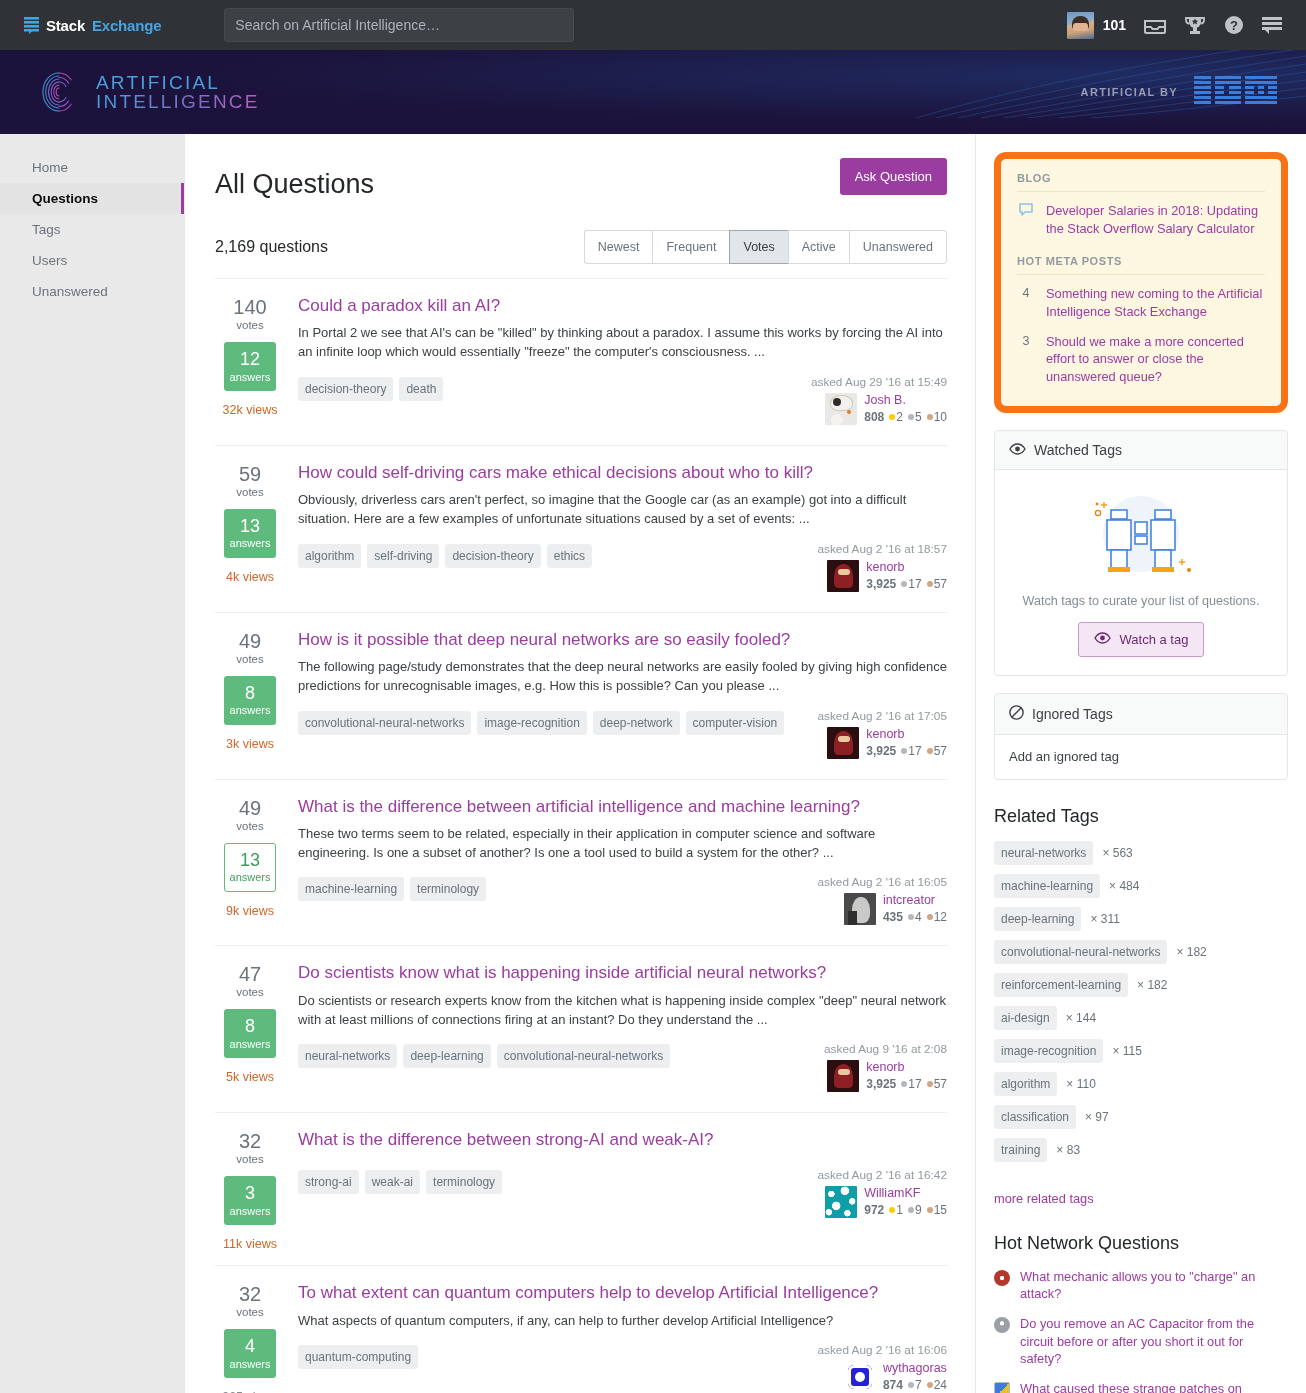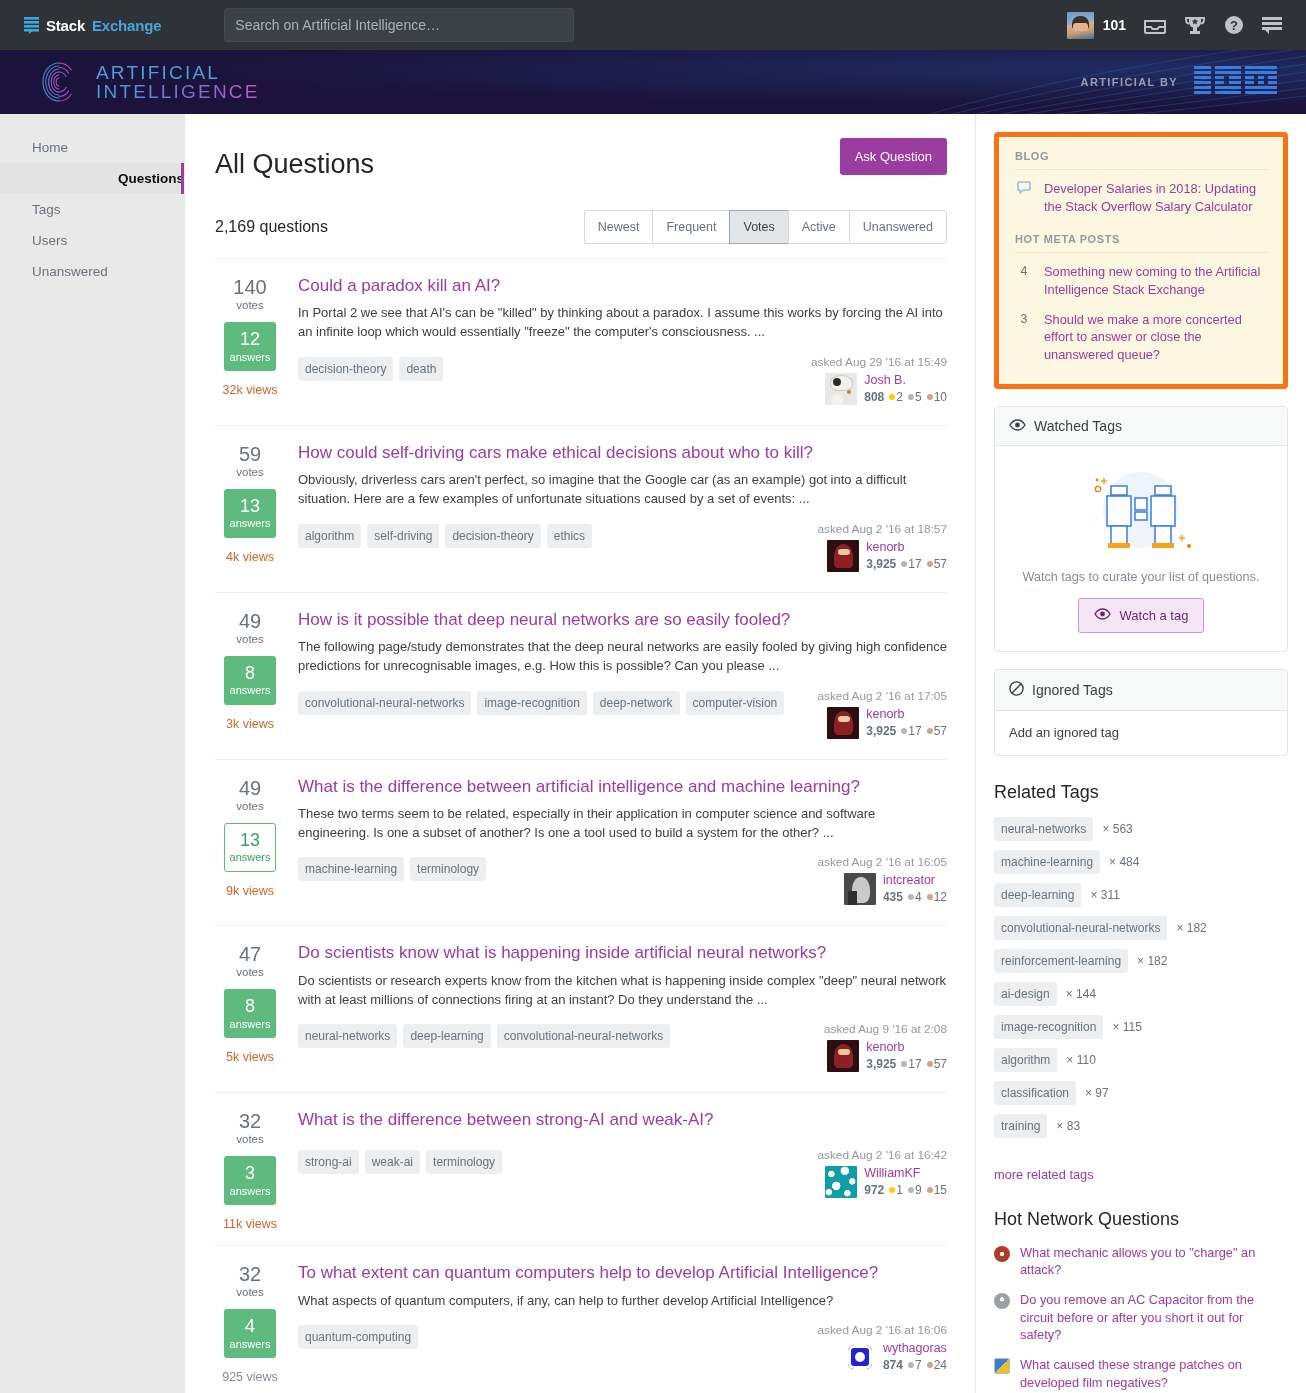--- a/index.html
+++ b/index.html
@@ -65,21 +65,21 @@
   }
   .avatar-sm::after {
     content:""; position:absolute; left:6px; top:11px; width:15px; height:8px;
     background:#e2b48f; border-radius:3px;
   }
   .rep-count { color: #ffffff; font-size: 14px; font-weight: bold; }
   .tb-icon { color: #b7bbbf; display: flex; align-items: center; }
 
   
   .sitebar {
-    height: 64px;
+    height: 84px;
     background: #1b133b;
     background-image: radial-gradient(ellipse at 88% 30%, rgba(40,90,170,0.35) 0%, rgba(27,19,59,0) 58%);
     display: flex;
     align-items: center;
     padding: 0 28px 0 36px;
     position: relative;
     overflow: hidden;
   }
   .wave-deco { position: absolute; right: 0; top: 0; height: 68px; width: 640px; opacity: .85; }
   .sitelogo { display: flex; align-items: center; gap: 14px; position: relative; z-index: 2;}
@@ -108,21 +108,20 @@
     padding: 8px 0 8px 32px;
     font-size: 13.5px;
     color: #6a737c;
     position: relative;
     cursor: pointer;
   }
   .nav-item.active {
     background: #e3e3e4;
     color: #0c0d0e;
     font-weight: bold;
-    text-align: right;
   }
   .nav-item.active::after {
     content: "";
     position: absolute; right: 0; top: 0; bottom: 0; width: 3px;
     background: #9b3ca0;
   }
 
   .content {
     flex: 1 1 auto;
     min-width: 0;
@@ -250,22 +249,22 @@
   .av-wyth::before { content:""; position:absolute; left:4px; top:4px; right:4px; bottom:4px;
     background:#2522d6; border-radius:6px;
     box-shadow: inset 0 0 0 3px #fff, inset 0 0 0 9px #2522d6;}
   .av-wyth::after { content:""; position:absolute; left:11px; top:11px; width:10px; height:10px; background:#fff; border-radius:50%; }
 
   
   .sidebar { width: 330px; flex: 0 0 330px; padding: 18px 18px 0 18px; }
 
   .card-blog {
     background: #fdf7e2;
-    border: 5px solid #f97316;
-    border-radius: 4px;
+    border: 7px solid #f97316;
+    border-radius: 12px;
     padding: 13px 16px 18px 16px;
   }
   .sb-head {
     font-size: 11px; letter-spacing: .6px; font-weight: bold;
     color: #9199a1; padding-bottom: 7px;
     border-bottom: 1px solid #efe5c3; margin-bottom: 9px;
   }
   .sb-head.second { margin-top: 16px; }
   .blog-item { display: flex; gap: 11px; padding: 1px 0 2px 0; }
   .blog-item + .blog-item { margin-top: 9px; }

